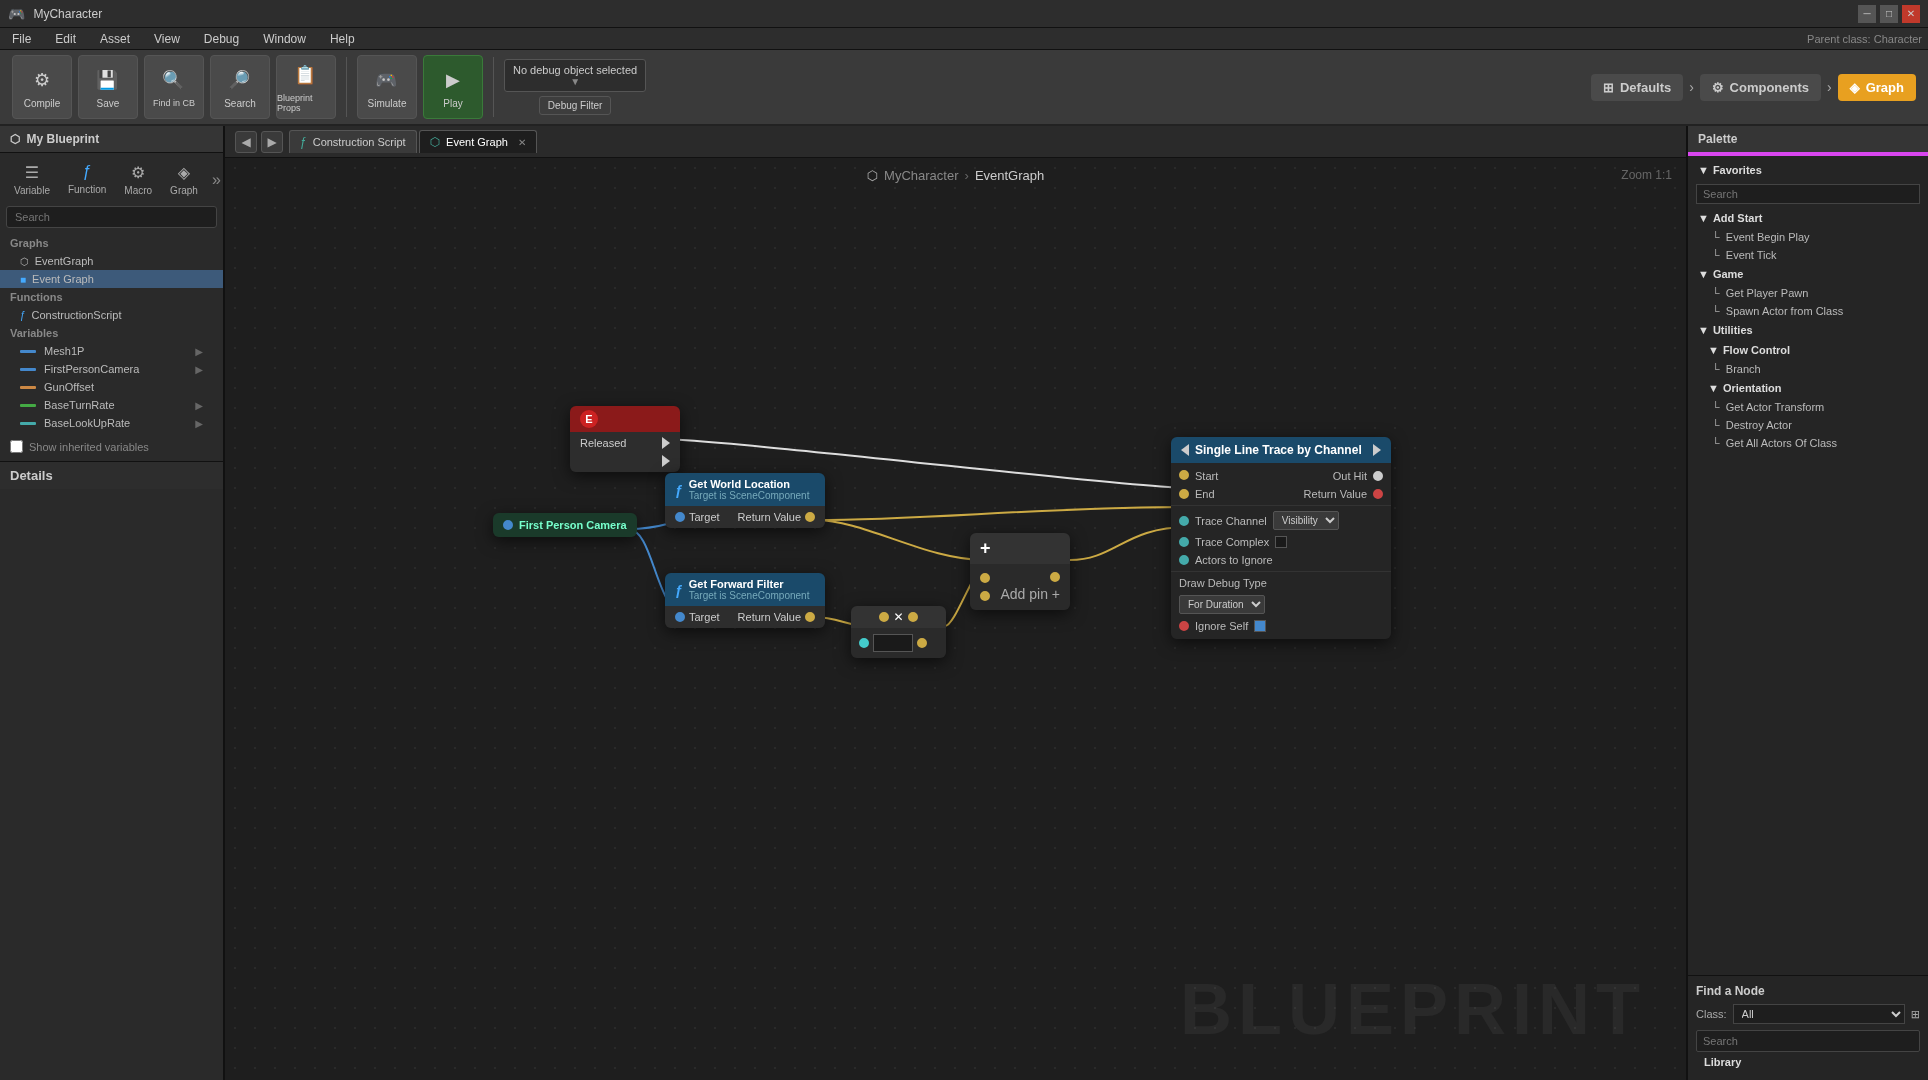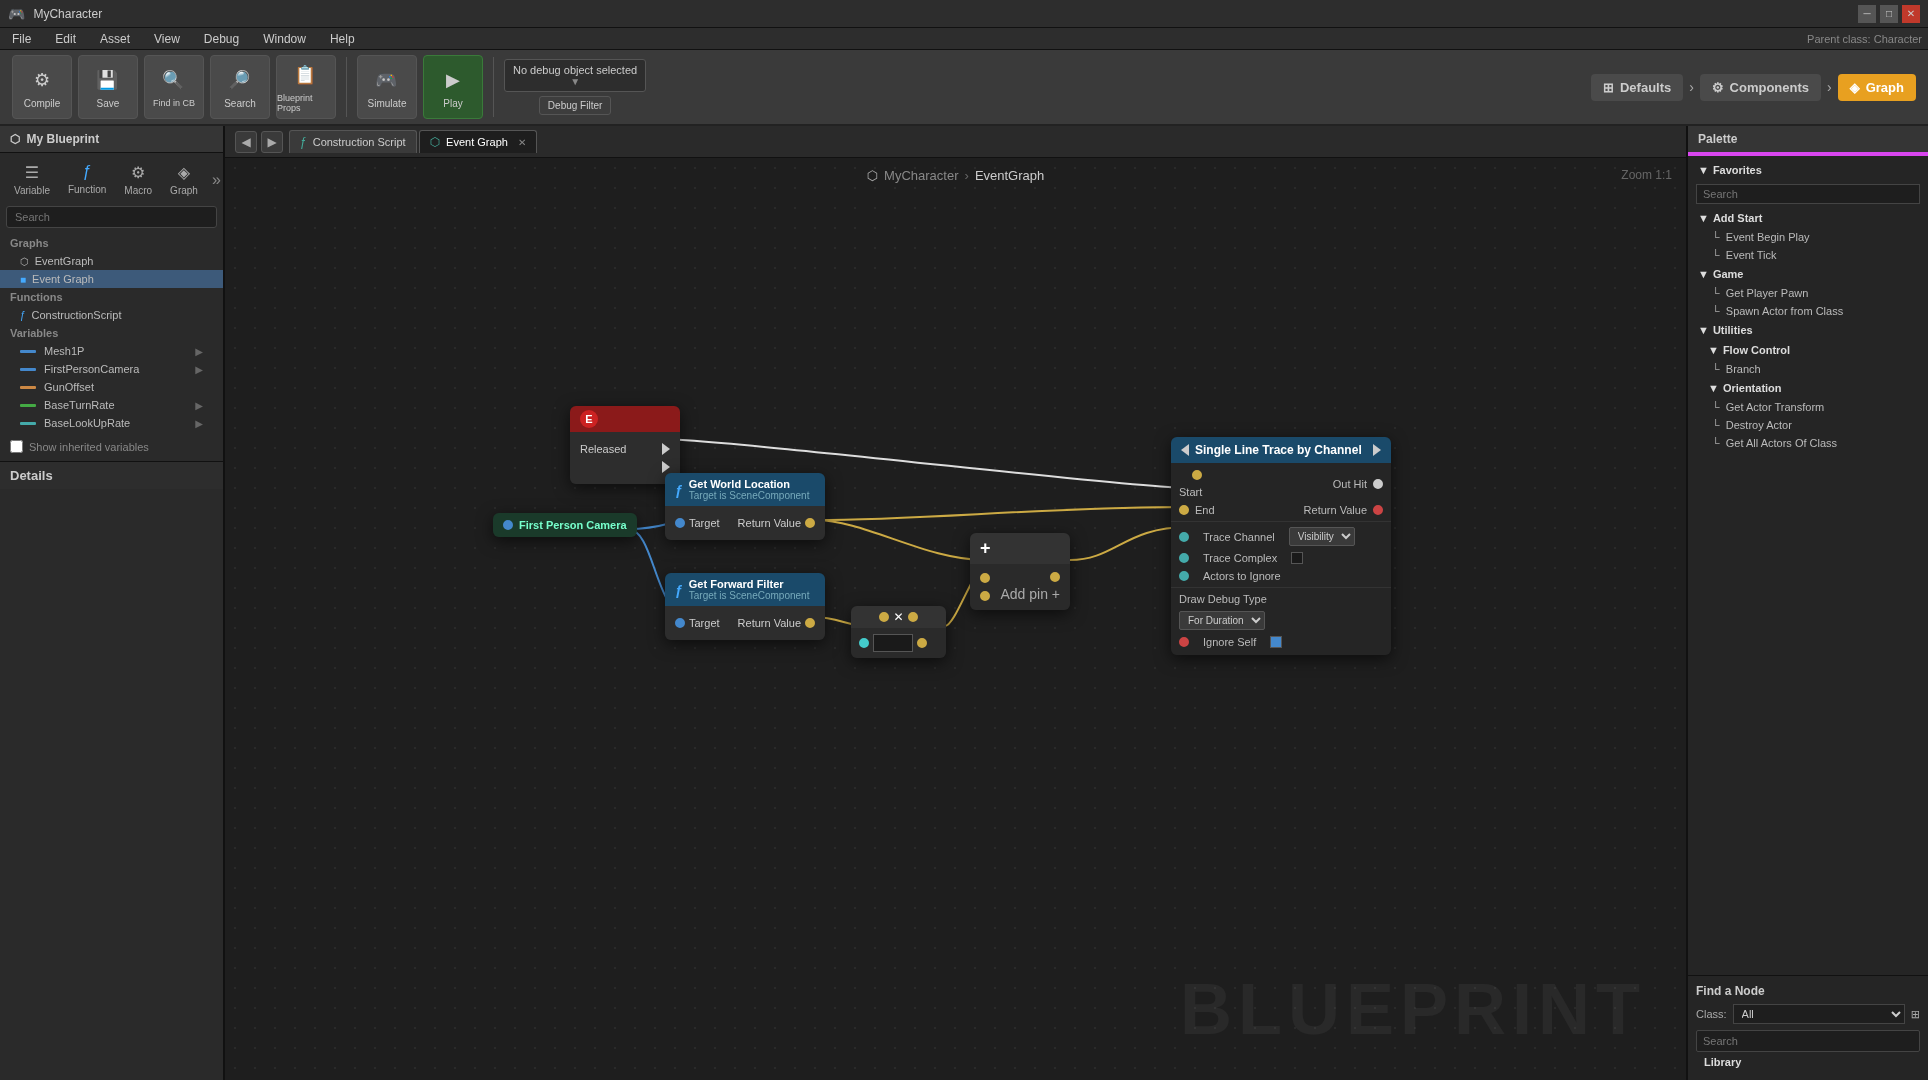--- a/index.html
+++ b/index.html
@@ -337,21 +337,21 @@
     
     .bp-node {
       position: absolute;
       border-radius: 6px;
       overflow: hidden;
       min-width: 140px;
       box-shadow: 0 4px 16px rgba(0,0,0,0.6);
     }
     .node-body {
       background: #2d2d2d;
-      padding: 8px 0;
+      padding: 2px 0;
     }
     .node-row {
       display: flex;
       align-items: center;
       justify-content: space-between;
       padding: 3px 10px;
       font-size: 11px;
       color: #ccc;
       gap: 10px;
     }
@@ -471,21 +471,21 @@
     .trace-body {
       background: #252525;
       padding: 4px 0;
     }
     .trace-row {
       display: flex;
       align-items: center;
       padding: 3px 8px;
       font-size: 11px;
       color: #bbb;
-      gap: 14px;
+      gap: 6px;
     }
     .trace-both {
       display: flex;
       align-items: center;
       justify-content: space-between;
       padding: 3px 8px;
       font-size: 11px;
       color: #bbb;
     }
     .trace-divider {
@@ -955,21 +955,21 @@
       </div>
 
       <div class="bp-node" id="node-trace">
         <div class="trace-header">
           <div class="exec-pin-left"></div>
           <span class="trace-title">Single Line Trace by Channel</span>
           <div class="exec-pin-right" style="margin-left:auto;"></div>
         </div>
         <div class="trace-body">
           <div class="trace-both">
-            <div style="display:flex; align-items:flex-end; gap:6px;flex-direction:column;">
+            <div style="display:flex; align-items:flex-start; gap:6px;">
               <span class="pin yellow"></span>
               <span>Start</span>
             </div>
             <div style="display:flex; align-items:center; gap:6px;">
               <span>Out Hit</span>
               <span class="pin white"></span>
             </div>
           </div>
           <div class="trace-both">
             <div style="display:flex; align-items:center; gap:6px;">

